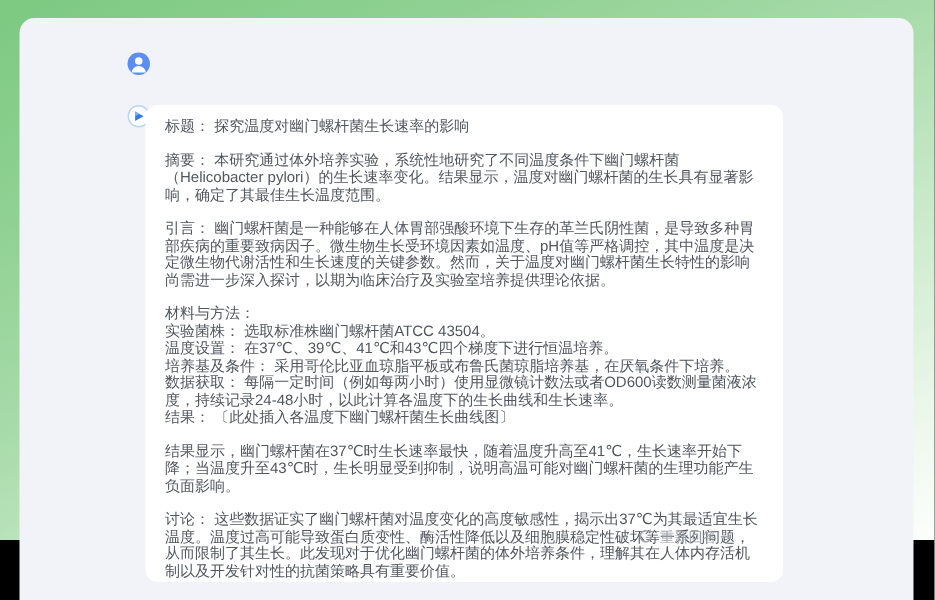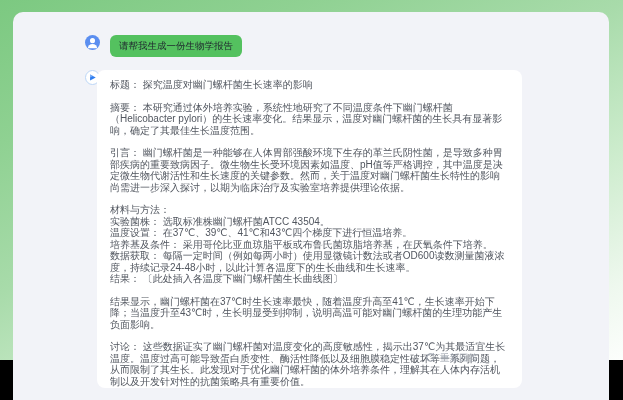--- a/index.html
+++ b/index.html
@@ -59,23 +59,20 @@
 <div class="chat-card">
 
   <div class="avatar user-avatar">
     <span>
       <svg width="15" height="15" viewBox="0 0 16 16">
         <circle cx="8" cy="6" r="2.7" fill="#ffffff"></circle>
         <path d="M3 14.2 a5 4.6 0 0 1 10 0 Z" fill="#ffffff"></path>
       </svg>
     </span>
   </div>
-  <div class="bubble user-bubble">
-    <span>请帮我生成一份生物学报告</span>
-  </div>
 
   <div class="avatar ai-avatar">
     <span>
       <svg width="13" height="13" viewBox="0 0 16 16">
         <path d="M5 4.2 L12 8 L5 11.8 Z" fill="#2e7df0"></path>
         <path d="M5 4.2 L8.5 6.1 L5 8 Z" fill="#7fb0f6"></path>
       </svg>
     </span>
   </div>
   <div class="bubble ai-bubble">

